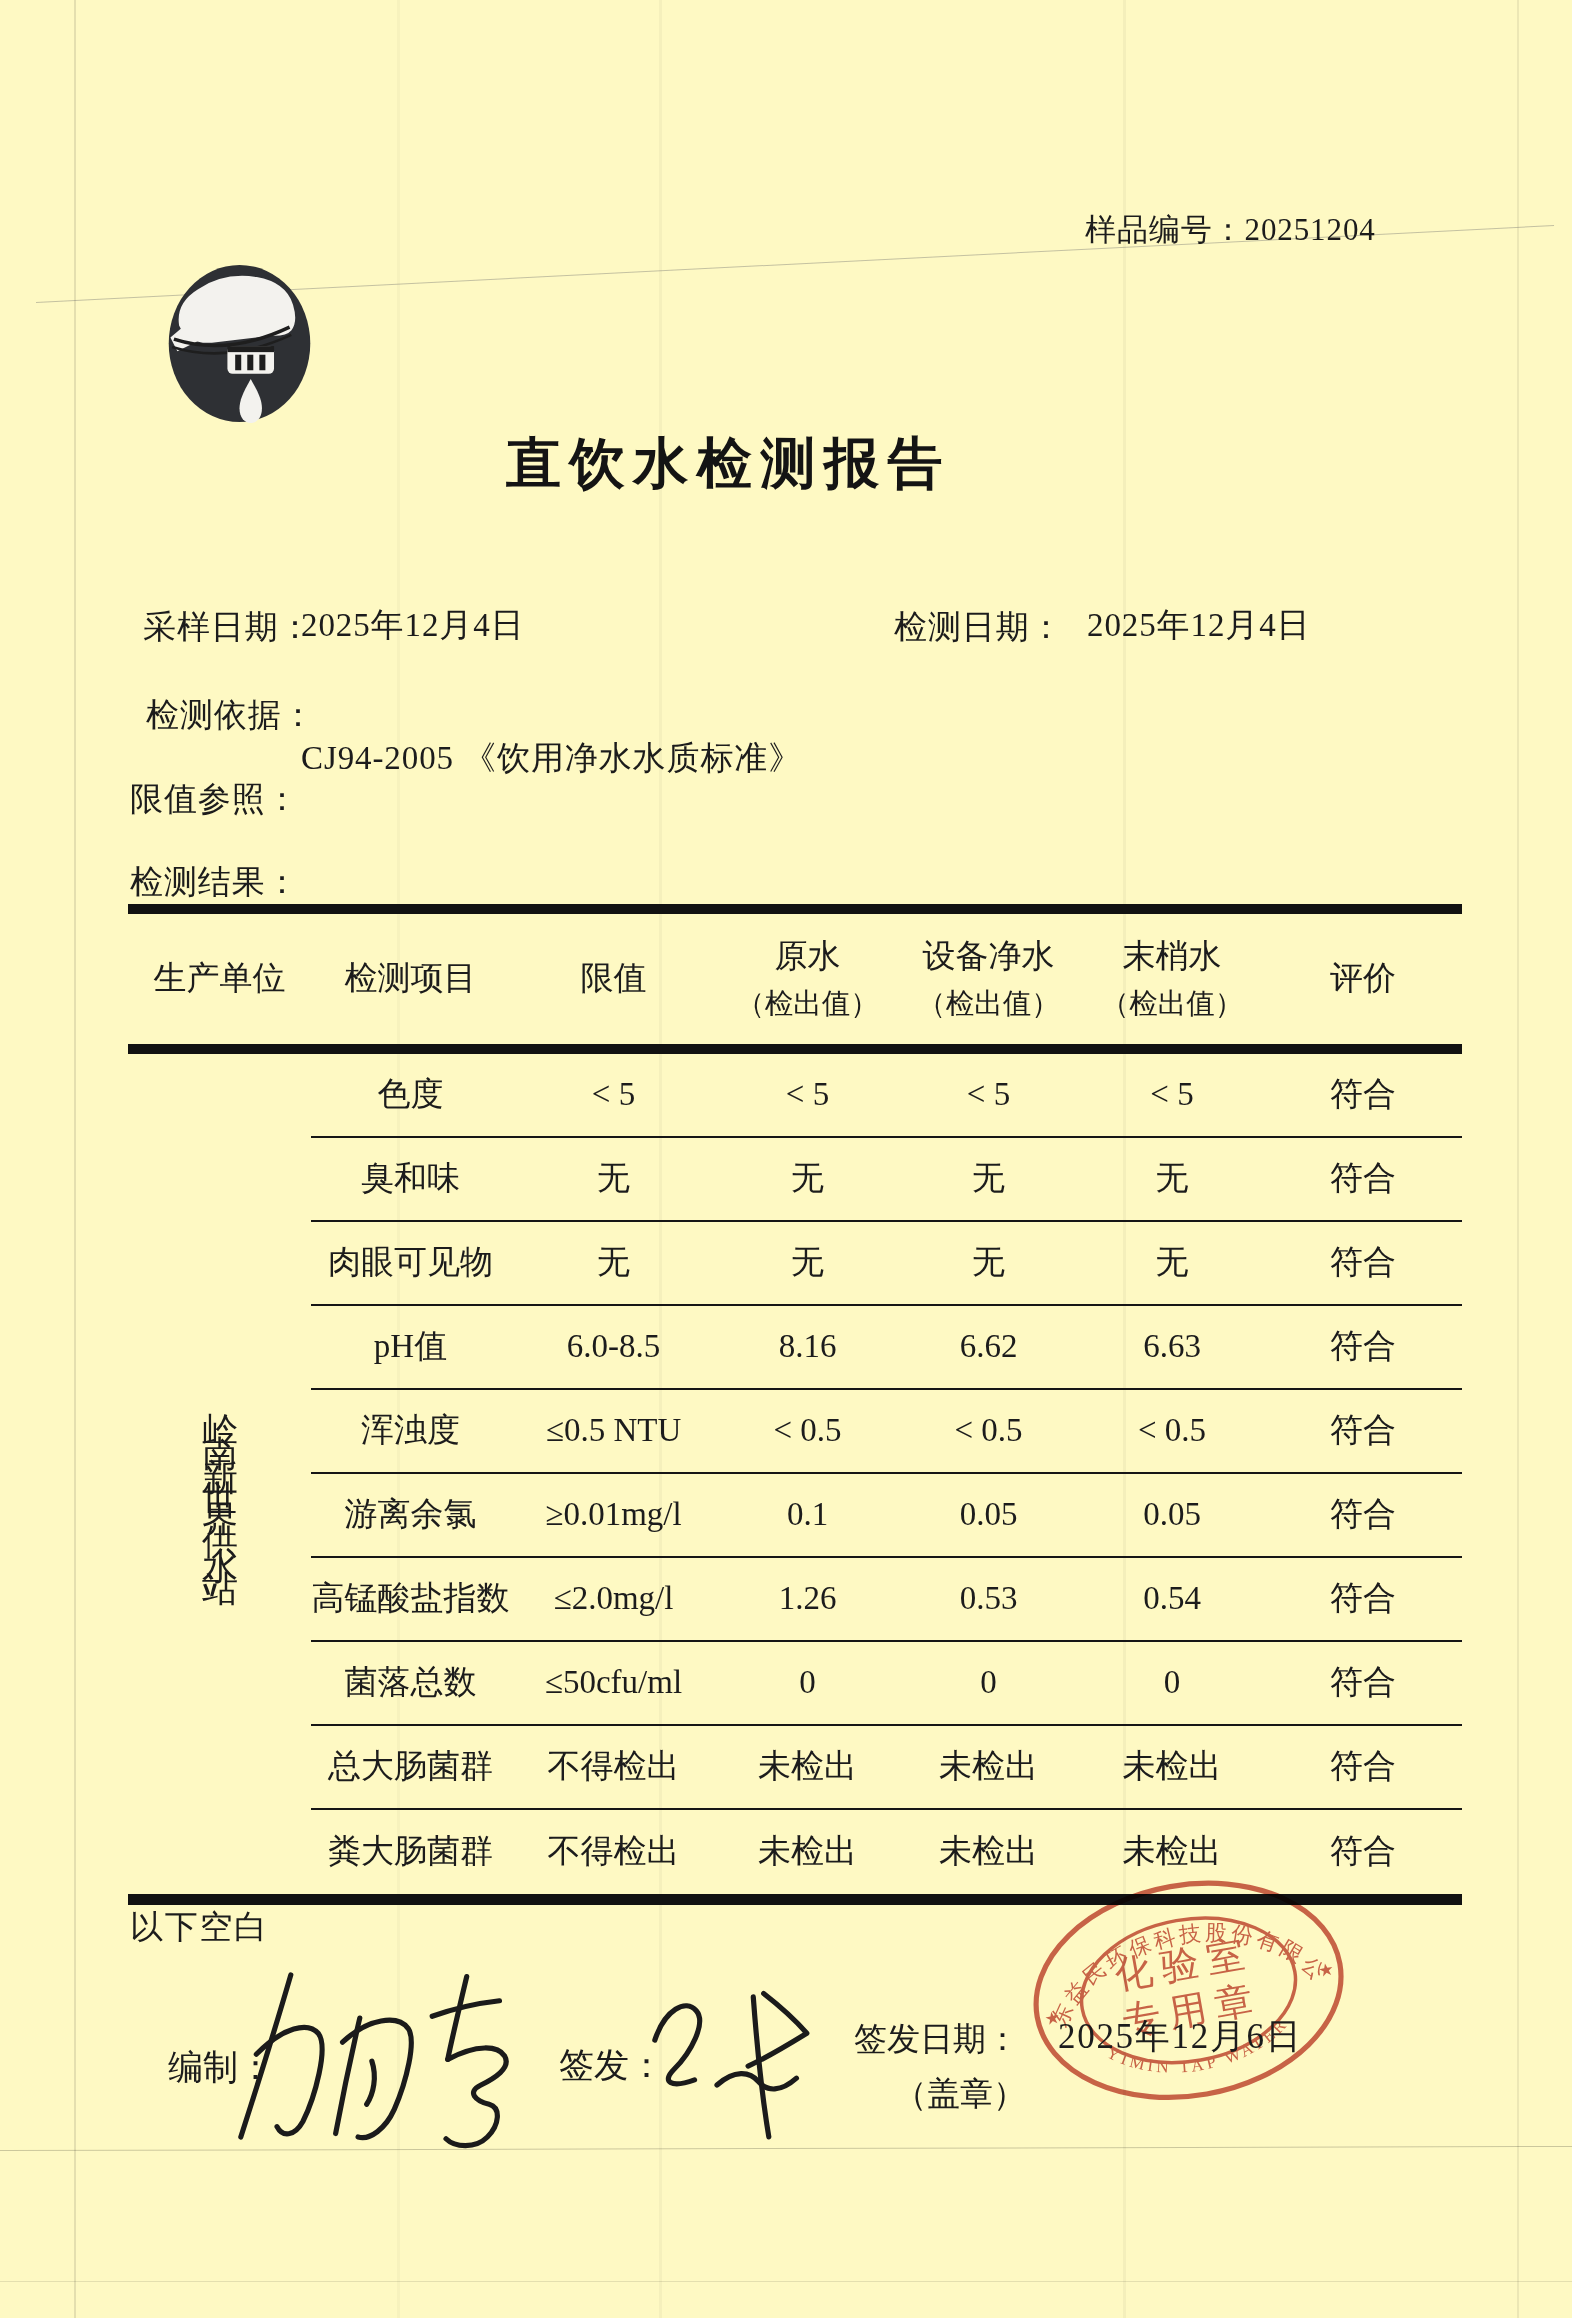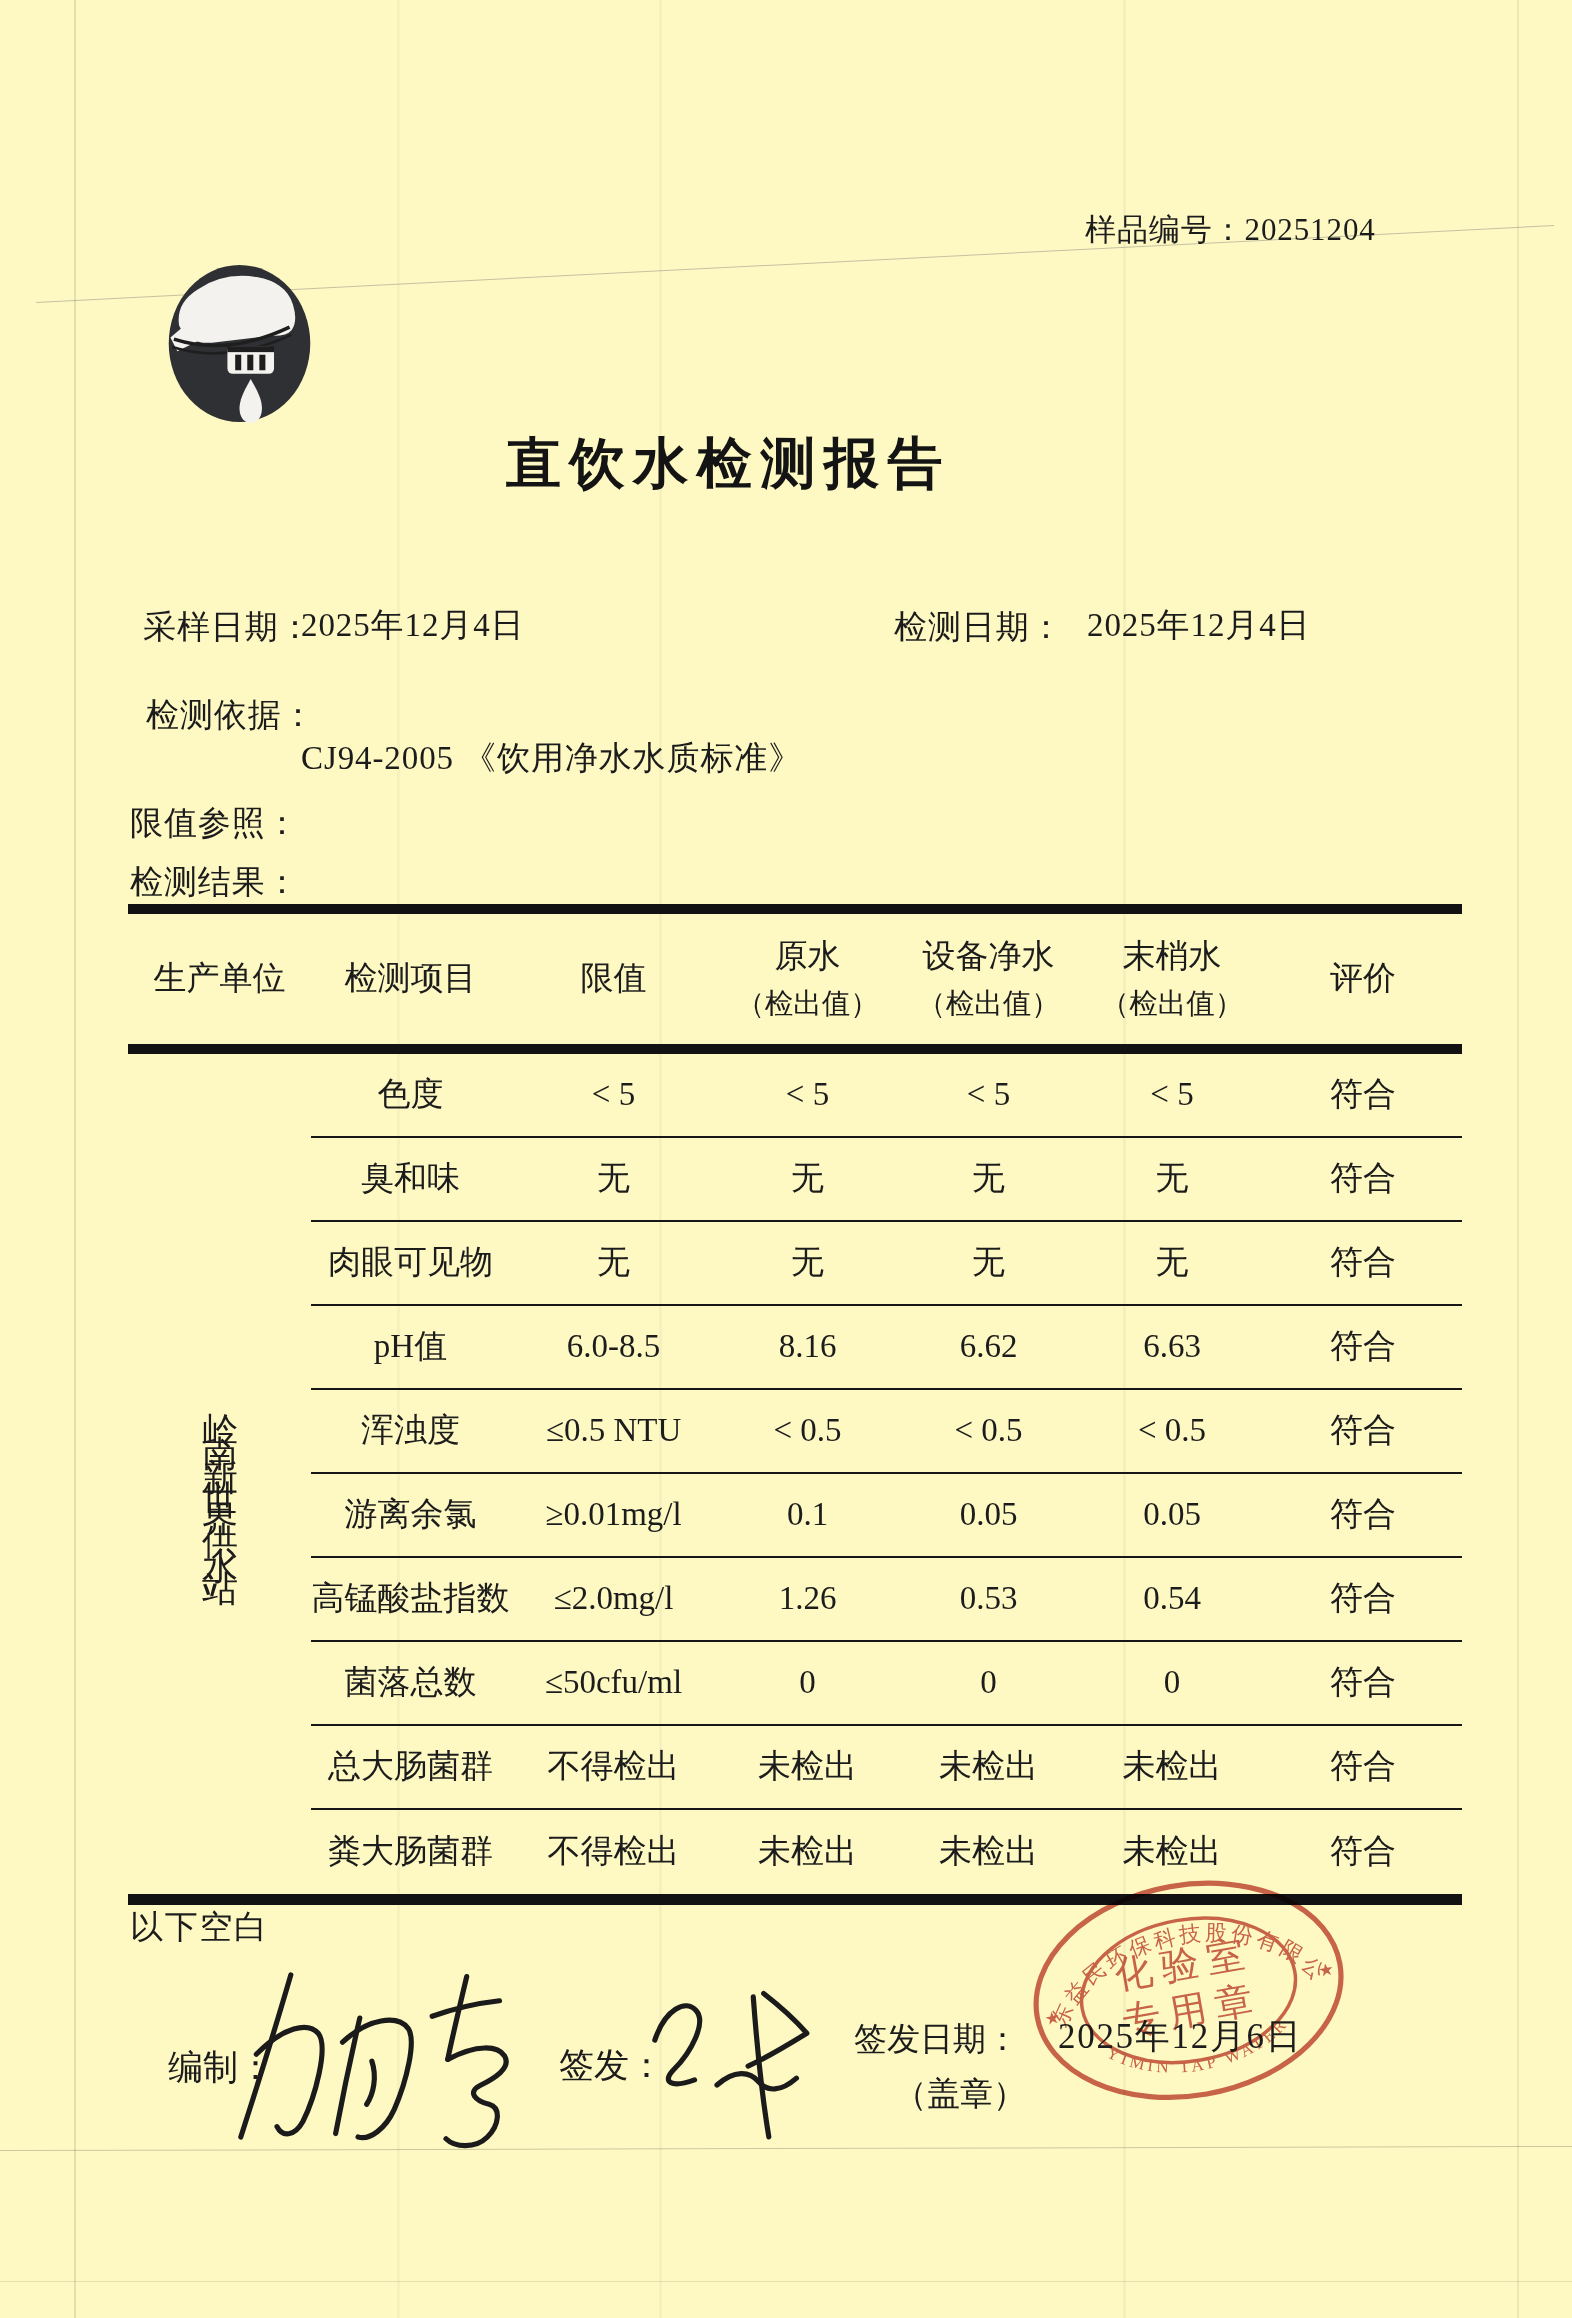--- a/index.html
+++ b/index.html
@@ -30,21 +30,21 @@
     font-family:"Liberation Sans","DejaVu Sans",sans-serif;letter-spacing:0.9px;color:#1a1a1a;}
   .title{left:506px;top:427px;font-size:55px;font-weight:700;
     font-family:Liberation Sans, sans-serif;letter-spacing:8.6px;color:#141414;}
   .meta{font-size:33px;letter-spacing:0.9px;}
   .lab-sampling{left:127px;top:605px;margin-left:16px;}
   .val-sampling{left:301px;top:603px;}
   .lab-testdate{left:894px;top:605px;}
   .val-testdate{left:1087px;top:603px;}
   .lab-basis{left:130px;top:693px;margin-left:16px;}
   .val-basis{left:301px;top:691px;}
-  .lab-limit{left:130px;top:777px;margin-top:24px;}
+  .lab-limit{left:130px;top:777px;}
   .val-limit{left:301px;top:736px;}
   .lab-results{left:130px;top:860px;}
   
   .table{position:absolute;left:128px;top:904px;width:1334px;}
   .bar{background:#121212;}
   .t-top{height:9.5px;}
   .t-headsep{height:10.4px;}
   .t-bottom{height:11.2px;}
   .t-head{display:grid;grid-template-columns:183px 199px 207px 181px 181px 186px 196px;
     height:130px;align-items:center;text-align:center;font-size:33px;}

